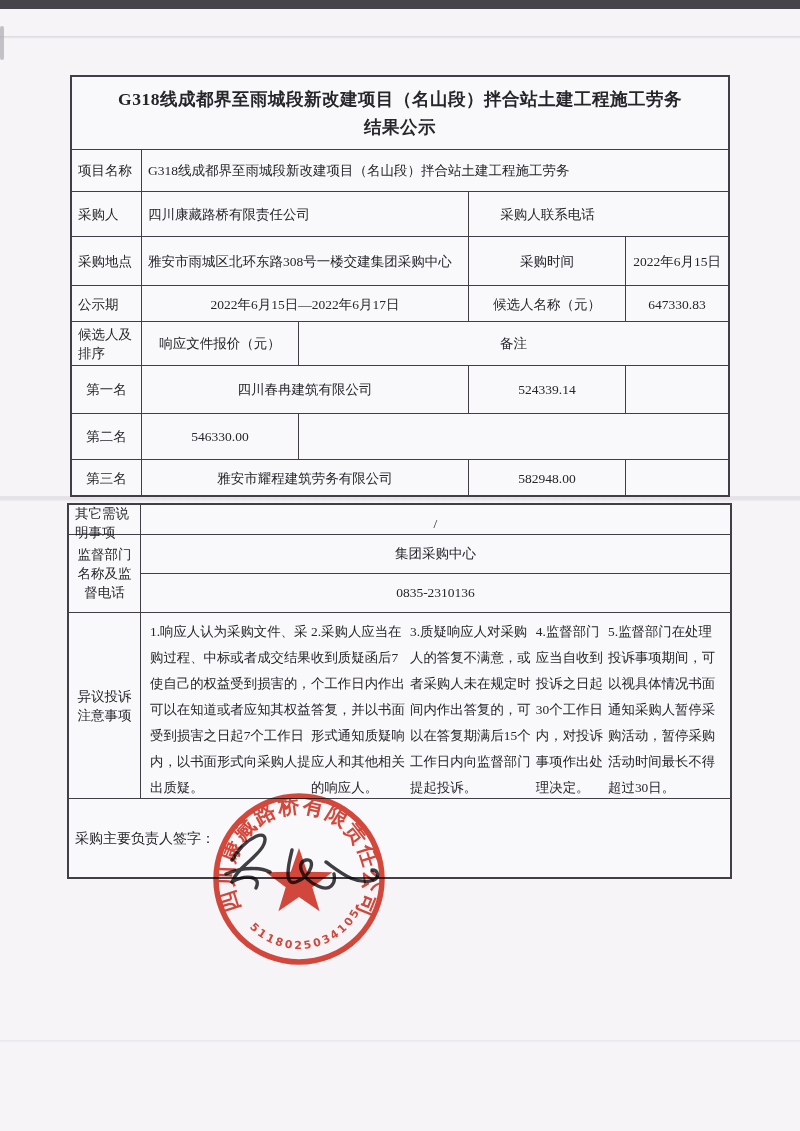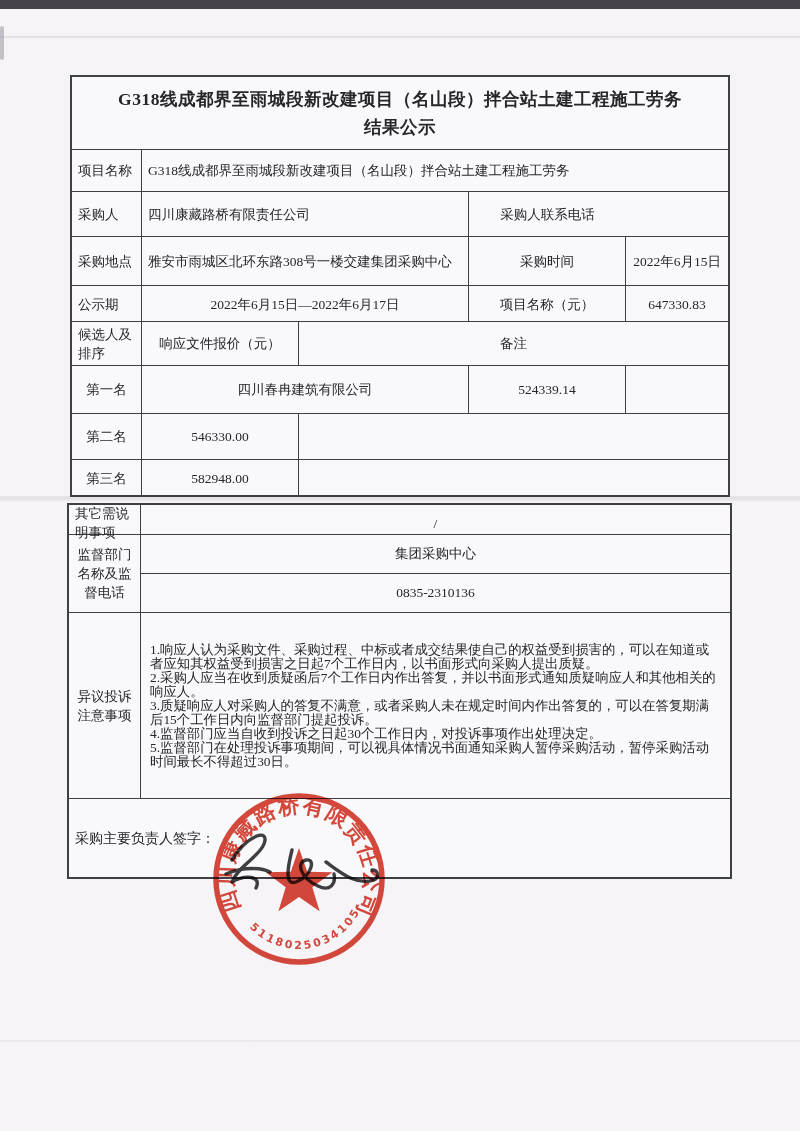--- a/index.html
+++ b/index.html
@@ -36,21 +36,21 @@
   .d1{width:72px;}
   .dX{flex:1;}
 
   .title-cell{flex-direction:column;justify-content:center;align-items:center;
     font-weight:700;font-size:17.5px;line-height:28px;letter-spacing:.5px;text-align:center;width:100%;}
 
   .subrows{flex:1;display:flex;flex-direction:column;padding:0;align-items:stretch;justify-content:flex-end;}
   .subrow{flex:1;display:flex;align-items:center;justify-content:center;font-size:13.5px;}
   .subrow:first-child{border-bottom:1.4px solid #413f45;}
 
-  .obj-text{flex:1;display:flex;flex-direction:column;justify-content:center;padding:6px 9px;font-size:13.4px;line-height:14px;text-align:left;}
+  .obj-text{flex:1;display:flex;flex-direction:row;justify-content:center;padding:6px 9px;font-size:13.4px;line-height:26px;text-align:left;}
   .obj-text p{margin:0;}
 
   .sig-row{height:78px;}
   .sig-cell{width:100%;align-items:center;font-size:14px;}
 
   .stamp-svg{position:absolute;left:211px;top:791px;width:176px;height:176px;mix-blend-mode:multiply;opacity:.92;}
   .sign-svg{position:absolute;left:218px;top:822px;width:176px;height:95px;mix-blend-mode:multiply;}
 </style>
 </head>
 <body>
@@ -84,21 +84,21 @@
     <div class="trow" style="height:49px">
       <div class="cell c1 leftal">采购地点</div>
       <div class="cell c2 leftal">雅安市雨城区北环东路308号一楼交建集团采购中心</div>
       <div class="cell c3 center">采购时间</div>
       <div class="cell c4 center">2022年6月15日</div>
     </div>
 
     <div class="trow" style="height:36px">
       <div class="cell c1 leftal">公示期</div>
       <div class="cell c2 center">2022年6月15日—2022年6月17日</div>
-      <div class="cell c3 center">项目名称（元）</div>
+      <div class="cell c3 center">候选人名称（元）</div>
       <div class="cell c4 center">647330.83</div>
     </div>
 
     <div class="trow" style="height:44px">
       <div class="cell c1 leftal pre">候选人及
 排序</div>
       <div class="cell c3 center">响应文件报价（元）</div>
       <div class="cell c4 center">备注</div>
     </div>
 
@@ -110,20 +110,21 @@
     </div>
 
     <div class="trow" style="height:46px">
       <div class="cell c1 center">第二名</div>
       <div class="cell c3 center">546330.00</div>
       <div class="cell c4 center"></div>
     </div>
 
     <div class="trow" style="height:35px">
       <div class="cell c1 center">第三名</div>
+      <div class="cell c2 center">雅安市耀程建筑劳务有限公司</div>
       <div class="cell c3 center">582948.00</div>
       <div class="cell c4 center"></div>
     </div>
   </div>
 
   <div class="tbl t2">
     <div class="trow" style="height:30px">
       <div class="cell d1 leftal pre">其它需说
 明事项</div>
       <div class="cell dX center">/</div>

